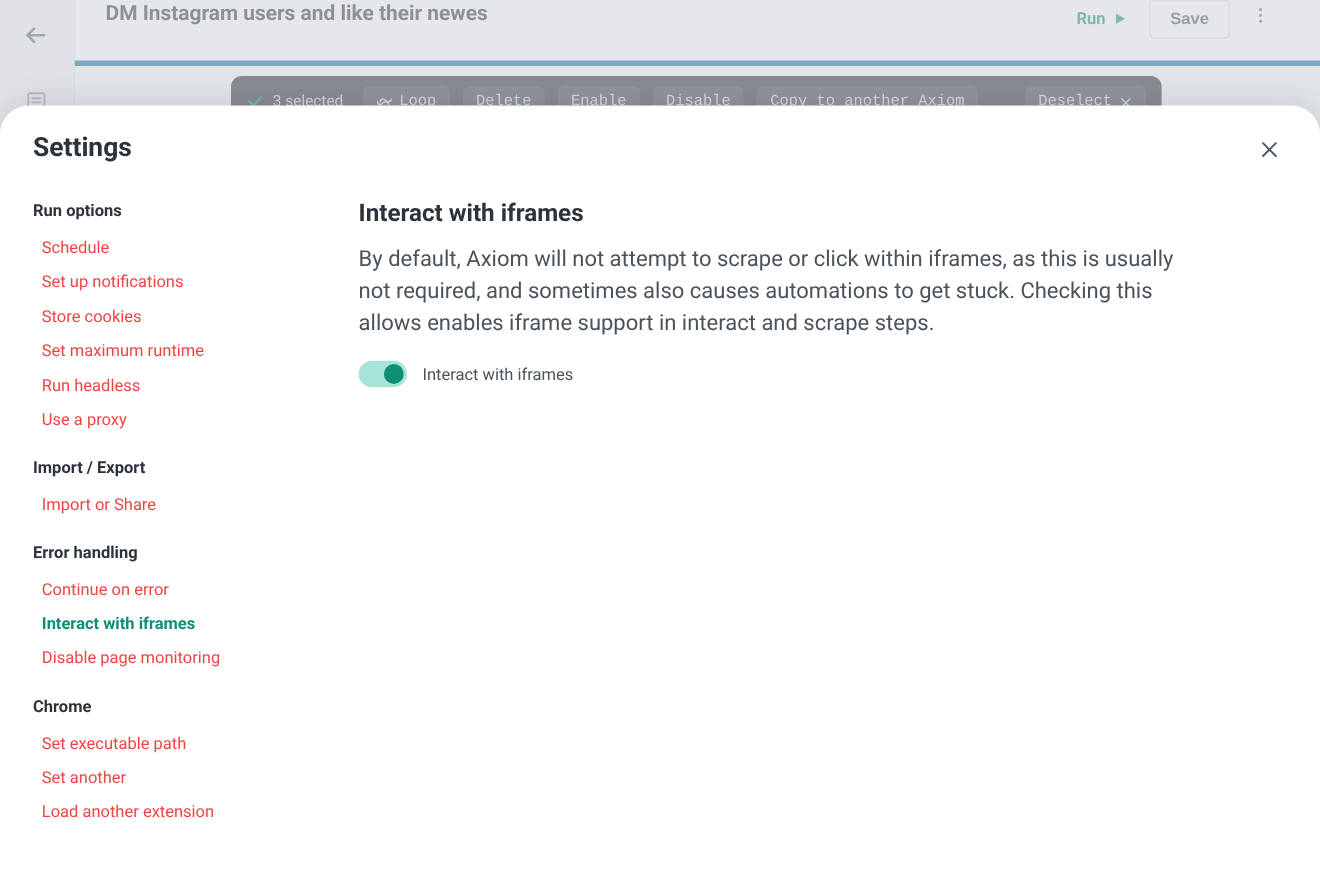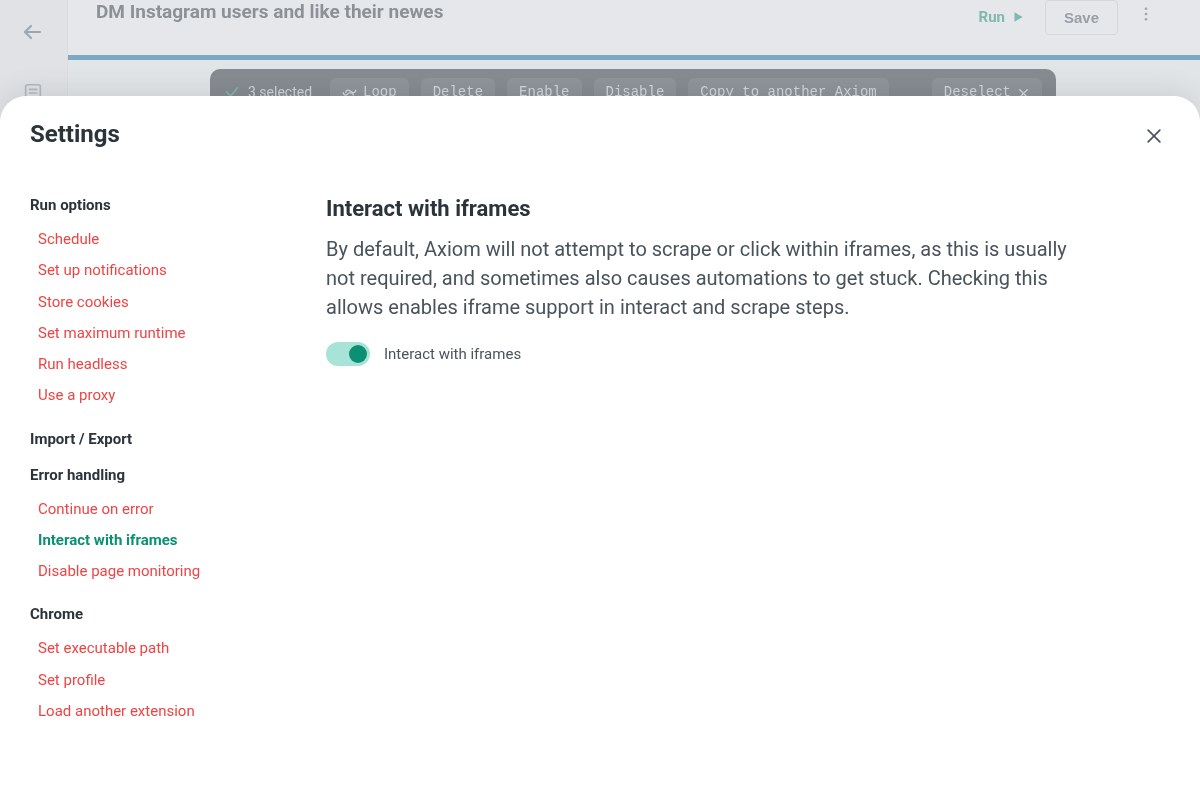--- a/index.html
+++ b/index.html
@@ -129,21 +129,21 @@
   }
 
   
   .sheet {
     position: absolute;
     left: 0; right: 0; bottom: 0;
     top: 96px;
     background: #fff;
     border-radius: 26px 26px 0 0;
     box-shadow: 0 -4px 28px rgba(0,0,0,0.10);
-    padding: 48px 34px 34px 30px;
+    padding: 34px 34px 34px 30px;
     display: flex;
     gap: 40px;
     overflow: hidden;
   }
   .close-x {
     position: absolute;
     right: 30px;
     top: 30px;
     width: 26px; height: 26px;
     color: #4a535c;
@@ -322,27 +322,28 @@
   <div class="side-nav" id="side-nav">
 
   <div class="nav-group-title first">Run options</div>
       <div class="nav-item">Schedule</div>
       <div class="nav-item">Set up notifications</div>
       <div class="nav-item">Store cookies</div>
       <div class="nav-item">Set maximum runtime</div>
       <div class="nav-item">Run headless</div>
       <div class="nav-item">Use a proxy</div>
       <div class="nav-group-title">Import / Export</div>
+      <div class="nav-item">Import or Share</div>
       <div class="nav-group-title">Error handling</div>
       <div class="nav-item">Continue on error</div>
       <div class="nav-item active">Interact with iframes</div>
       <div class="nav-item">Disable page monitoring</div>
       <div class="nav-group-title">Chrome</div>
       <div class="nav-item">Set executable path</div>
-      <div class="nav-item">Set profile</div>
+      <div class="nav-item">Set another</div>
       <div class="nav-item">Load another extension</div>
     </div>
 
   <div class="content">
     <h2>Interact with iframes</h2>
     <p>By default, Axiom will not attempt to scrape or click within iframes, as this is usually not required, and sometimes also causes automations to get stuck. Checking this allows enables iframe support in interact and scrape steps.</p>
     <div class="toggle-row">
       <div class="toggle">
         <div class="knob"></div>
       </div>

